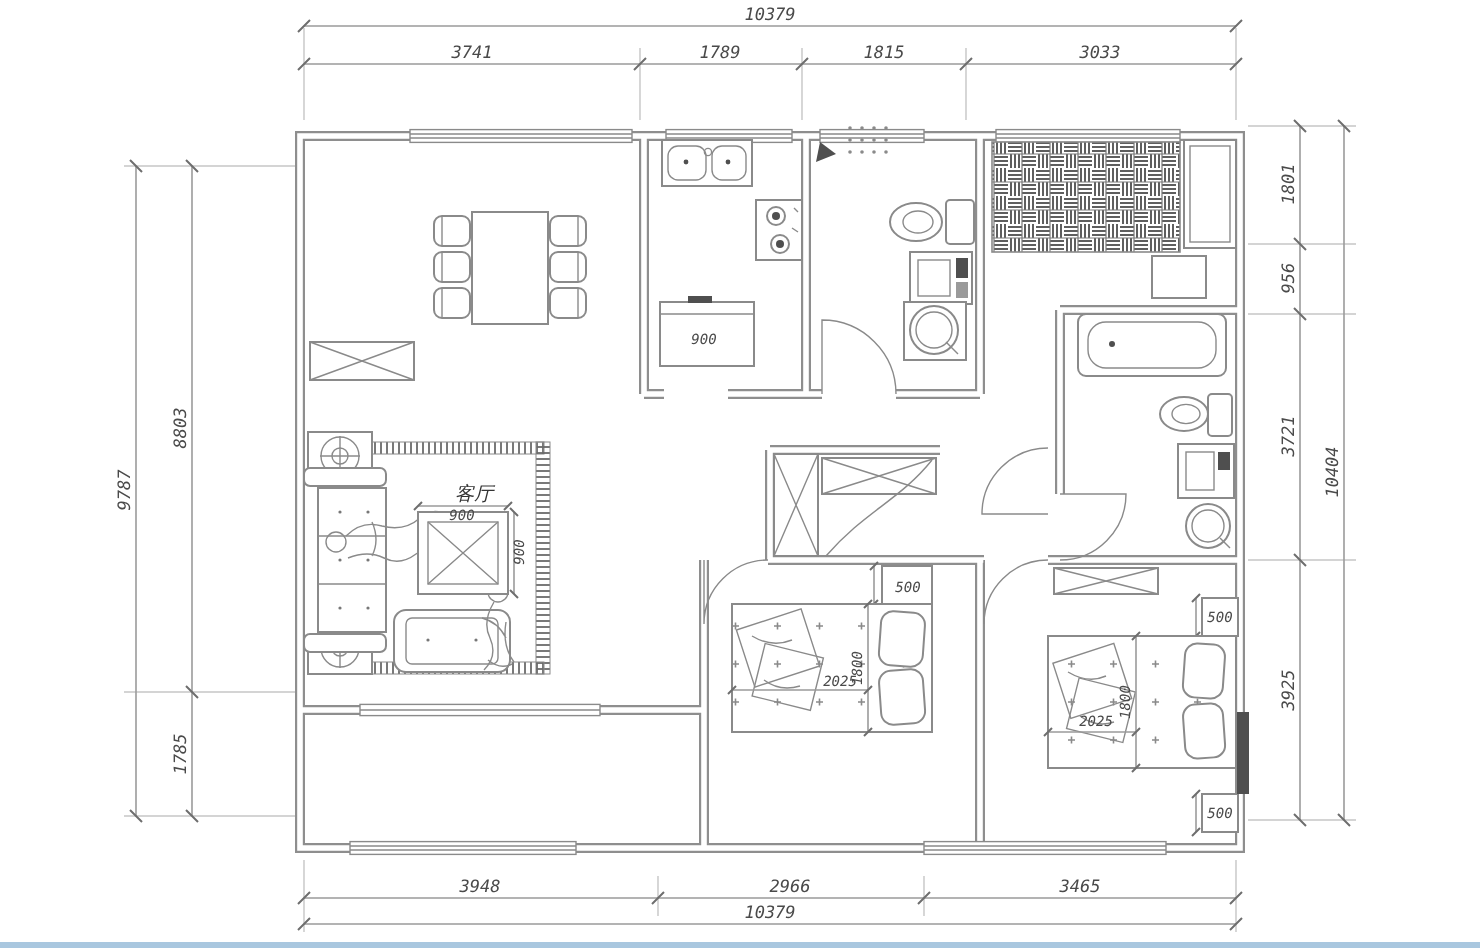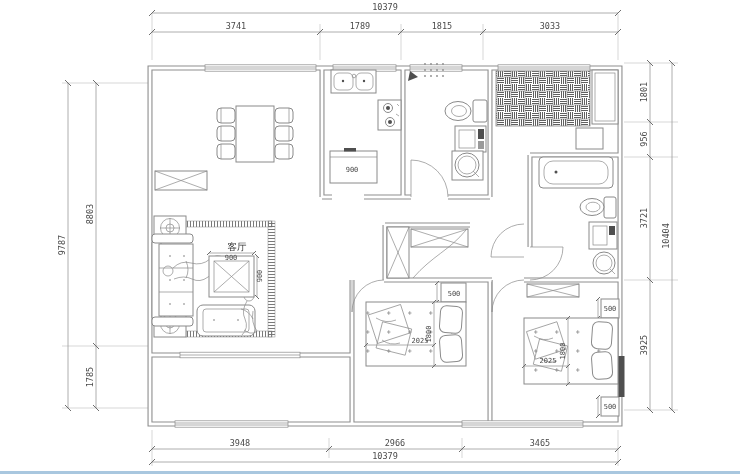--- a/index.html
+++ b/index.html
@@ -1,17 +1,17 @@
 <!DOCTYPE html>
 <html><head>
 <meta charset="utf-8">
 <style>
   html,body{margin:0;padding:0;background:#ffffff;}
   .stage{position:relative;width:740px;height:474px;background:#ffffff;overflow:hidden;
-         font-family:"DejaVu Sans","Liberation Sans",sans-serif;}
+         font-family:"DejaVu Sans","Liberation Sans",sans-serif;font-style:italic;}
   svg{display:block;}
   svg text{font-family:"DejaVu Sans Mono","Liberation Mono",monospace;fill:#4a4a4a;}
   .dimtxt{font-size:8.5px;}
   .dimtxt-s{font-size:7px;}
   .roomtxt{font-size:9.5px;fill:#333;font-family:"DejaVu Sans","Liberation Sans",sans-serif;}
   .wallO{fill:none;stroke:#8e8e8e;stroke-width:5;}
   .wallI{fill:none;stroke:#ffffff;stroke-width:2.8;}
   .dim{stroke:#9b9b9b;stroke-width:0.8;fill:none;}
   .ext{stroke:#c6c6c6;stroke-width:0.7;}
   .tick{stroke:#6e6e6e;stroke-width:1;}

